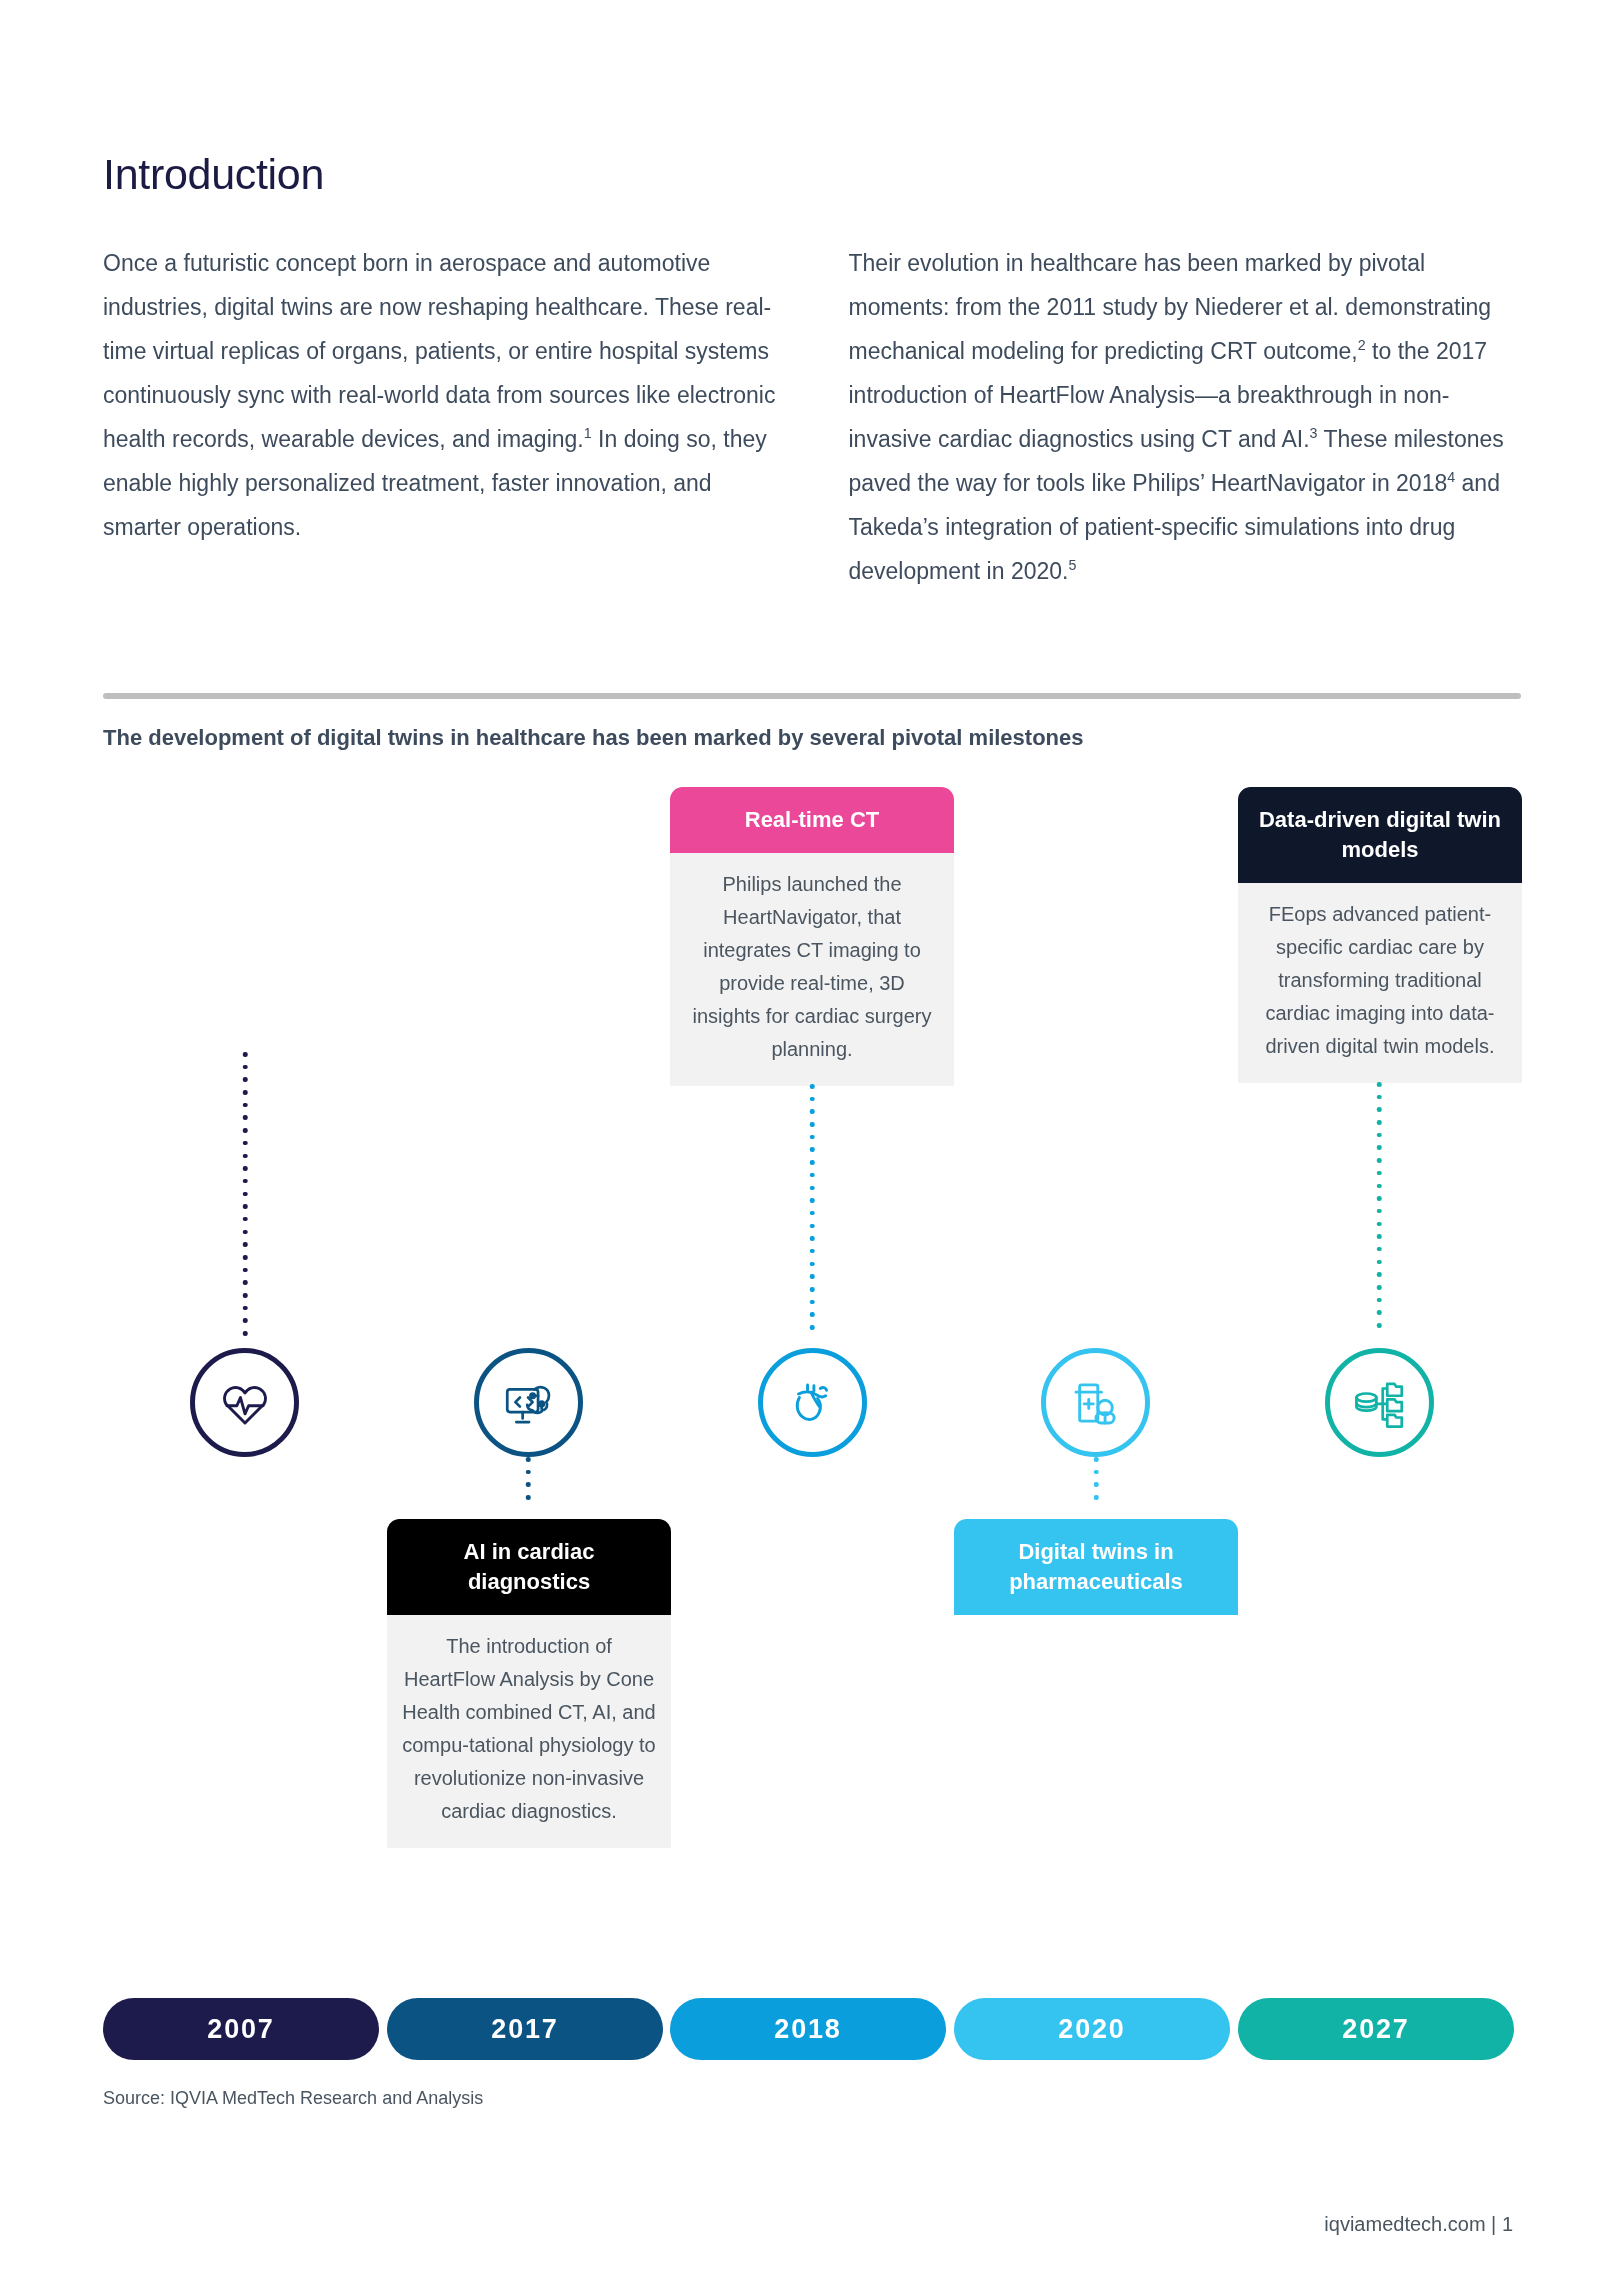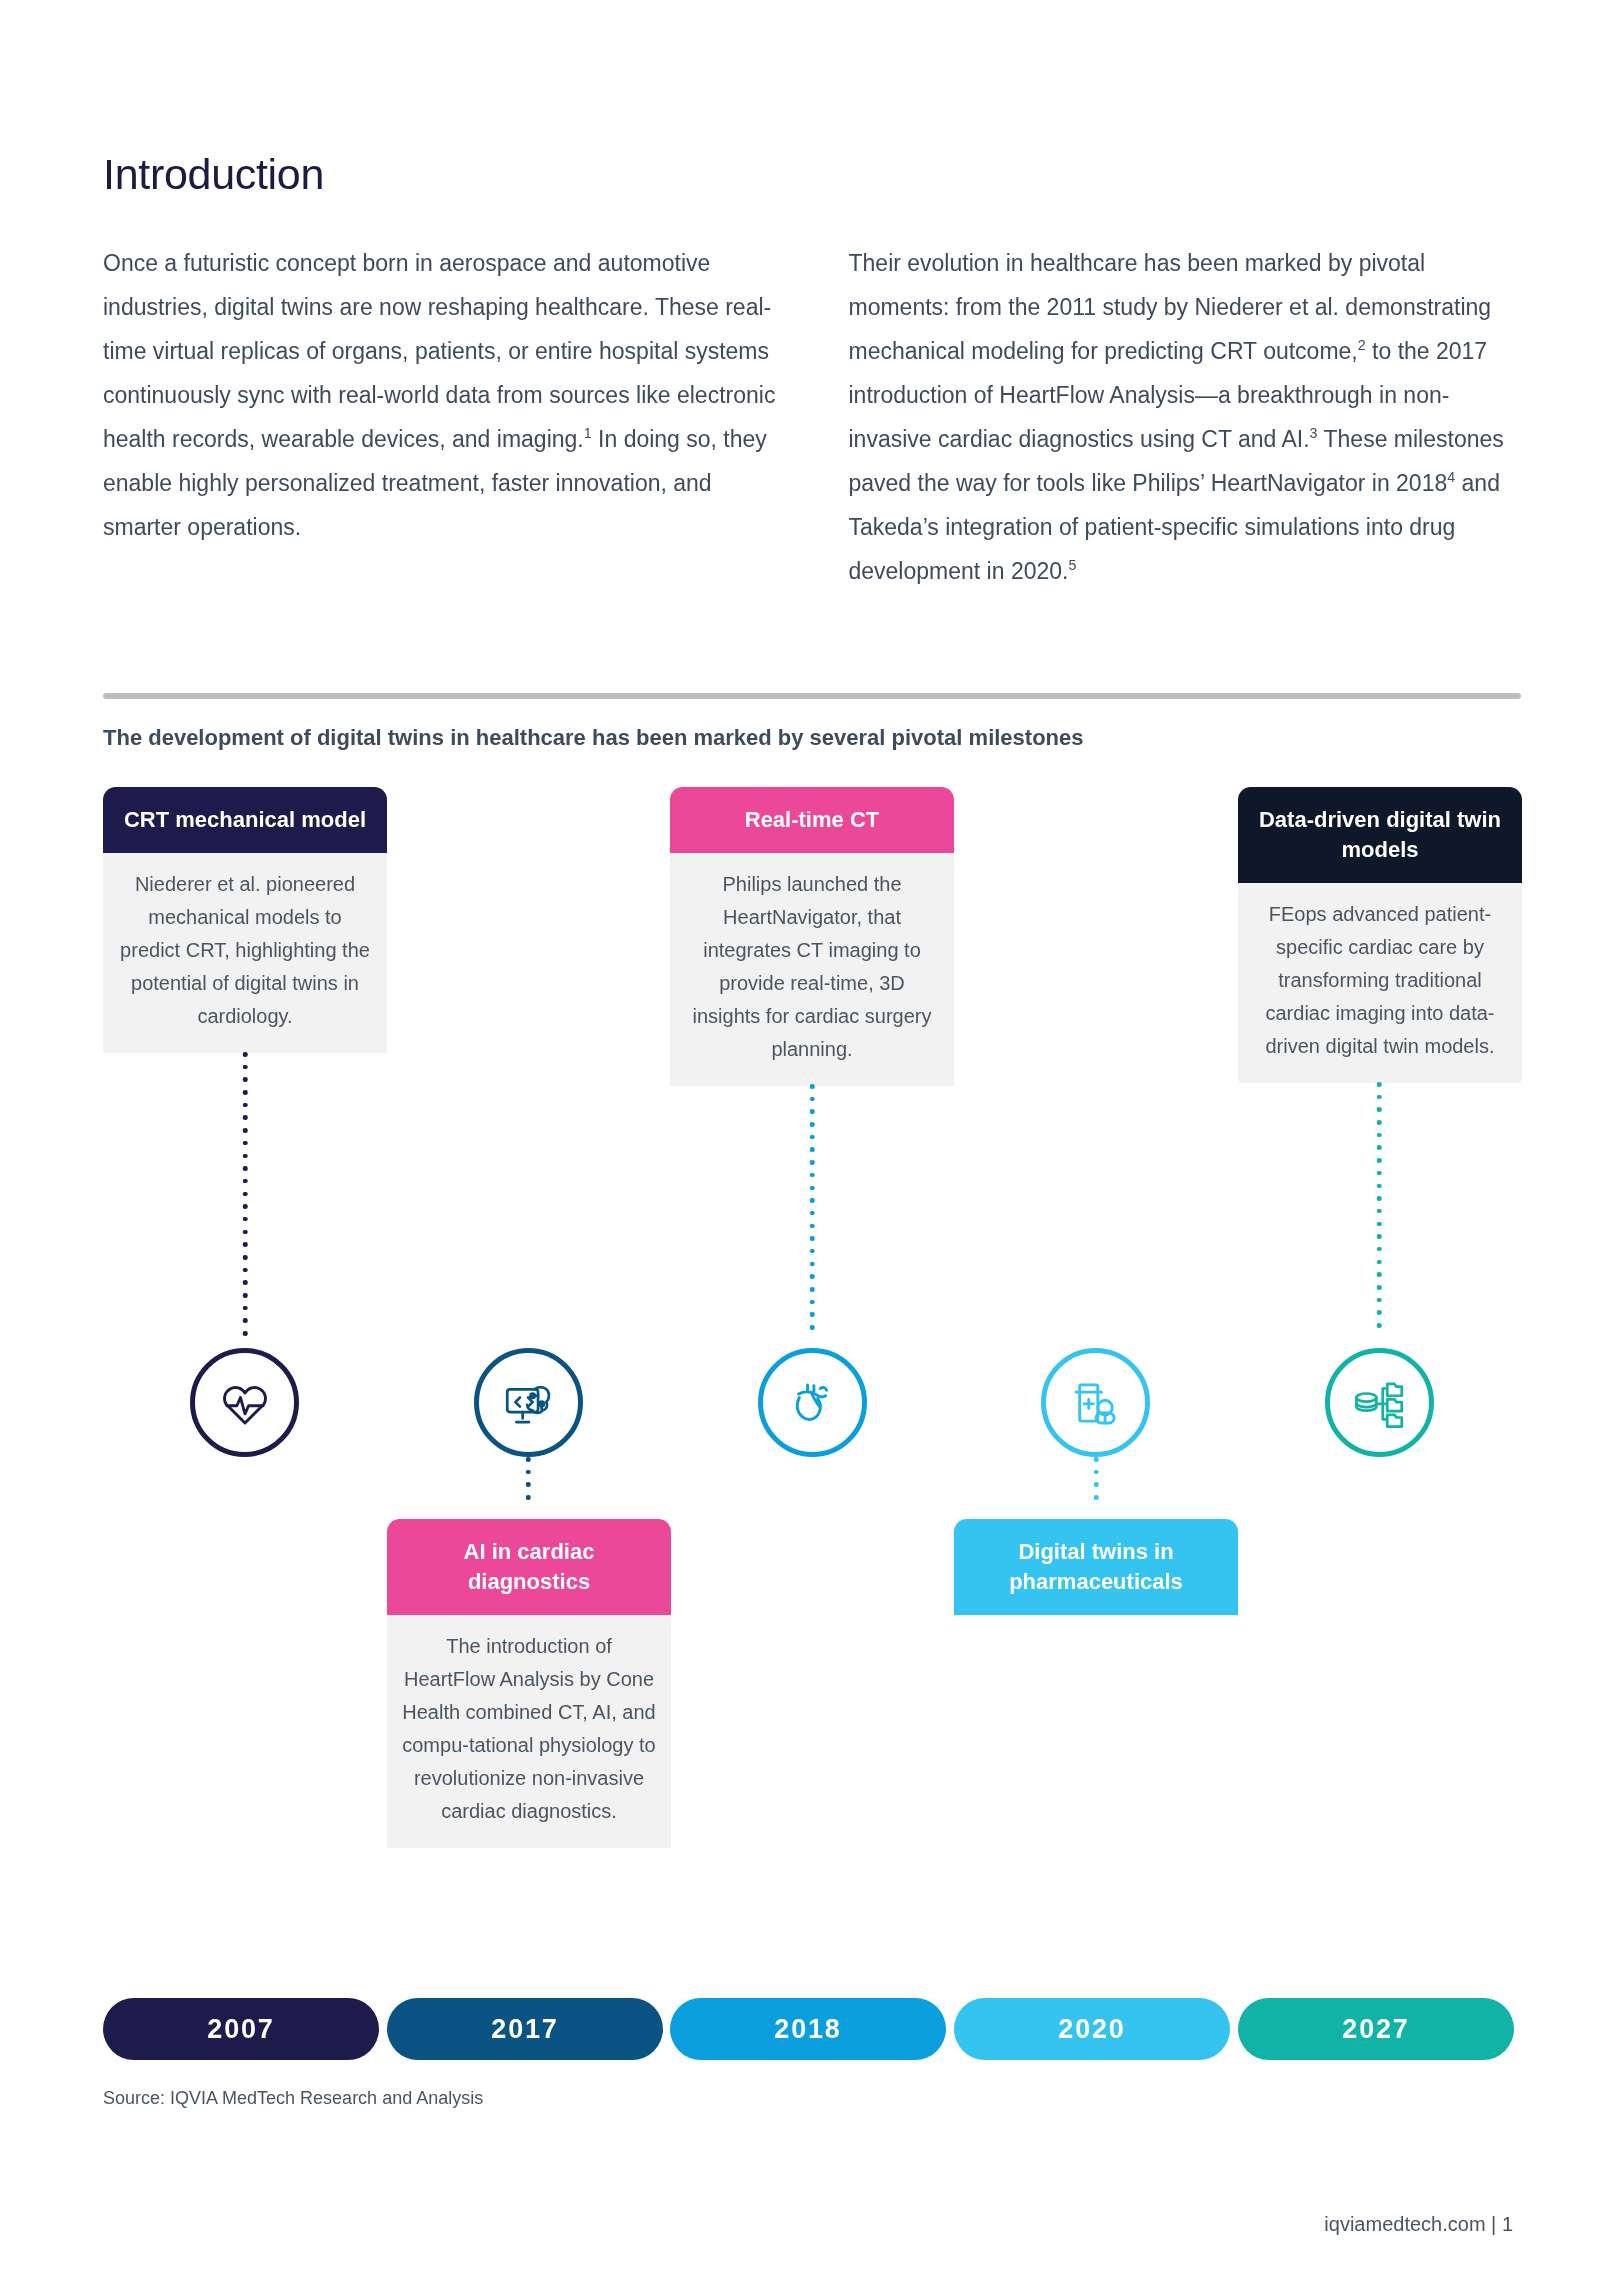--- a/index.html
+++ b/index.html
@@ -183,24 +183,20 @@
         <span>Their evolution in healthcare has been marked by pivotal moments: from the 2011 study by Niederer et al. demonstrating mechanical modeling for predicting CRT outcome,</span><sup>2</sup><span> to the 2017 introduction of HeartFlow Analysis—a breakthrough in non-invasive cardiac diagnostics using CT and AI.</span><sup>3</sup><span> These milestones paved the way for tools like Philips’ HeartNavigator in 2018</span><sup>4</sup><span> and Takeda’s integration of patient-specific simulations into drug development in 2020.</span><sup>5</sup>
       </p>
     </div>
   </div>
 
   <div class="divider"></div>
 
   <div class="exhibit-heading">The development of digital twins in healthcare has been marked by several pivotal milestones</div>
 
   <div class="timeline" id="timeline">
-      <div class="card" style="left: 0px; top: 0px;">
-        <div class="card-header" style="background: rgb(28, 27, 76);">CRT mechanical model</div>
-        <div class="card-body">Niederer et al. pioneered mechanical models to predict CRT, highlighting the potential of digital twins in cardiology.</div>
-      </div>
       <div class="circle" style="left: 87px; top: 561px; border-color: rgb(28, 27, 76); color: rgb(28, 27, 76);">
         <span style="display: flex;">
           <svg viewBox="0 0 64 64" fill="none" stroke="currentColor" stroke-width="3.2" stroke-linecap="round" stroke-linejoin="round">
             <path d="M32 54 11 33a12 12 0 0 1 21-12 12 12 0 0 1 21 12z"></path>
             <path d="M12 35h11l4-9 5 18 4-9h16"></path>
           </svg>
         </span>
       </div>
       <div class="connector" style="left: 142px; top: 265px; height: 296px;">
         <i style="background: rgb(28, 27, 76);"></i>
@@ -221,21 +217,21 @@
         <i style="background: rgb(28, 27, 76);"></i>
         <i style="background: rgb(28, 27, 76);"></i>
         <i style="background: rgb(28, 27, 76);"></i>
         <i style="background: rgb(28, 27, 76);"></i>
         <i style="background: rgb(28, 27, 76);"></i>
         <i style="background: rgb(28, 27, 76);"></i>
         <i style="background: rgb(28, 27, 76);"></i>
         <i style="background: rgb(28, 27, 76);"></i>
       </div>
       <div class="card" style="left: 284px; top: 732px;">
-        <div class="card-header" style="background: #ec4899;">AI in cardiac diagnostics</div>
+        <div class="card-header" style="background: #000000;">AI in cardiac diagnostics</div>
         <div class="card-body">The introduction of HeartFlow Analysis by Cone Health combined CT, AI, and compu-tational physiology to revolutionize non-invasive cardiac diagnostics.</div>
       </div>
       <div class="circle" style="left: 371px; top: 561px; border-color: rgb(10, 83, 130); color: rgb(10, 83, 130);">
         <span style="display: flex;">
           <svg viewBox="0 0 64 64" fill="none" stroke="currentColor" stroke-width="3" stroke-linecap="round" stroke-linejoin="round">
             <rect x="8" y="17" width="34" height="25" rx="3"></rect>
             <path d="M25 42v7M18 53h14"></path>
             <path d="M22 26l-5 5 5 5M31 26l5 5-5 5"></path>
             <path d="M38 17c6-5 16-2 16 7 0 3-1 5-3 7 2 3 1 8-4 9-3 4-9 4-11 0-4 0-6-3-6-6"></path>
             <circle cx="36" cy="24" r="2.4"></circle>

